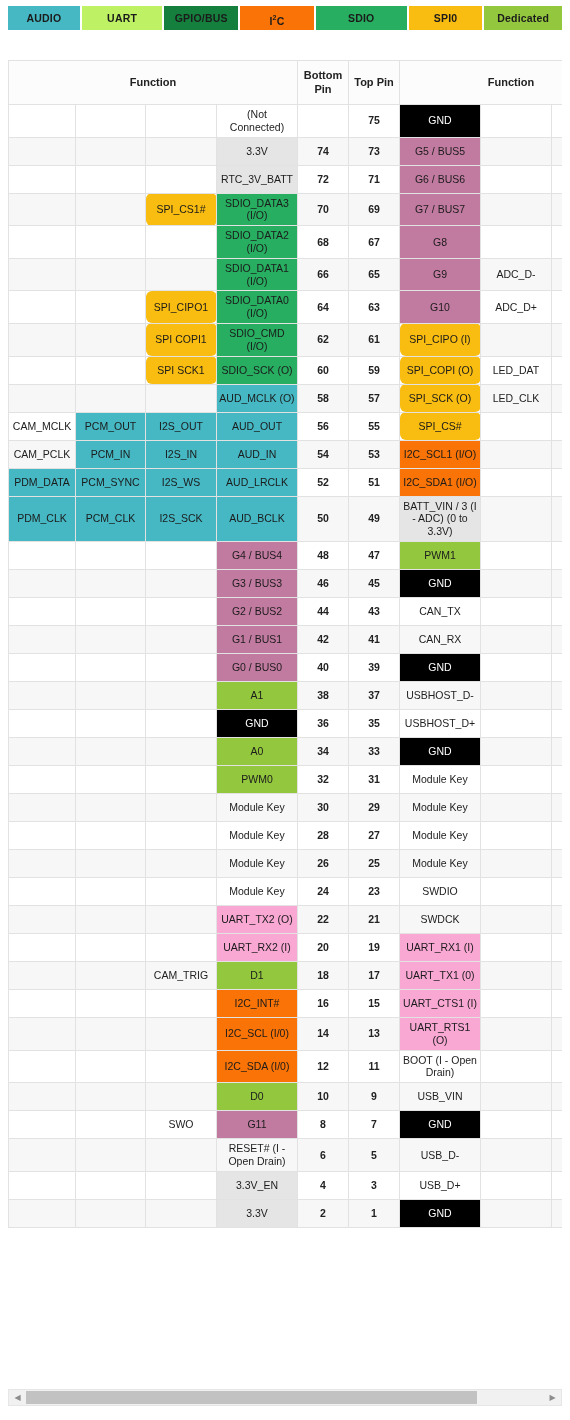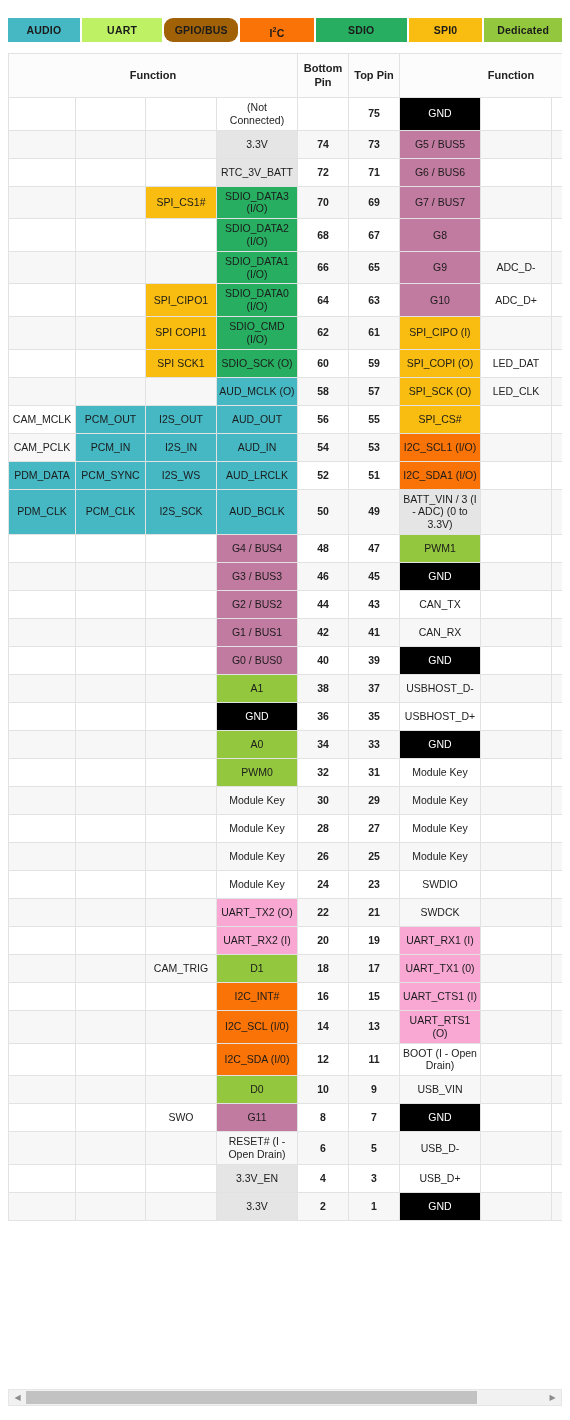--- a/index.html
+++ b/index.html
@@ -8,21 +8,21 @@
     width: 570px; height: 1420px;
     background: #ffffff;
     font-family: "Liberation Sans", sans-serif;
     overflow: hidden;
   }
   #root { width: 570px; height: 1420px; position: relative; }
 
   
   .legend {
     display: flex;
-    padding: 18px 8px 0 8px;
+    padding: 6px 8px 0 8px;
     gap: 2px;
     height: 36px;
     align-items: flex-start;
   }
   .legend-chip {
     height: 24px;
     line-height: 24px;
     text-align: center;
     font-size: 10.5px;
     color: #1b1b1b;
@@ -30,21 +30,21 @@
     letter-spacing: .2px;
     white-space: nowrap;
     overflow: hidden;
   }
   .legend-chip sup { font-size: 7px; vertical-align: super; font-weight: bold; }
 
   
   .table-wrap {
     position: absolute;
     left: 8px;
-    top: 53px;
+    top: 60px;
     width: 554px;
     overflow: hidden;
   }
   table.pinout {
     border-collapse: collapse;
     table-layout: fixed;
     width: 614px;  
     font-size: 10.5px;
     color: #222;
   }
@@ -77,21 +77,21 @@
   tbody tr.alt { background: #f7f7f7; }
   tbody td { height: 28px; }
   td.pin { font-weight: bold; font-size: 10.5px; }
 
   
   .bg-audio   { background:#45b8c4; color:#1b1b1b; }
   .bg-uart    { background:#f9a8d4; color:#1b1b1b; }
   .bg-gpio    { background:#c27ba0; color:#1b1b1b; }
   .bg-i2c     { background:#f97306; color:#1b1b1b; }
   .bg-sdio    { background:#27ae60; color:#1b1b1b; }
-  .bg-spi     { background:#f9bc10; color:#1b1b1b; }
+  .bg-spi     { background:#f9bc10; color:#1b1b1b;border-radius:6px; }
   .bg-ded     { background:#93c83e; color:#1b1b1b;margin-left:48px; }
   .bg-pwr     { background:#e5e5e5; color:#1b1b1b; }
   .bg-gnd     { background:#000000; color:#ffffff; font-weight:normal; }
   .bg-none    { background: transparent; }
 
   
   .hscroll {
     position: absolute;
     left: 8px;
     bottom: 14px;
@@ -116,21 +116,21 @@
   }
 </style>
 </head>
 <body>
 
 <div id="root">
 
   <div class="legend">
       <div class="legend-chip" style="background: rgb(69, 184, 196); width: 76px;">AUDIO</div>
       <div class="legend-chip" style="background: #bef264; width: 85px;">UART</div>
-      <div class="legend-chip" style="background: #a16207; width: 78px; border-radius: 9px;">GPIO/BUS</div>
+      <div class="legend-chip" style="background: #15803d; width: 78px;">GPIO/BUS</div>
       <div class="legend-chip" style="background: rgb(249, 115, 6); width: 78px;">I<sup>2</sup>C</div>
       <div class="legend-chip" style="background: rgb(39, 174, 96); width: 96px;">SDIO</div>
       <div class="legend-chip" style="background: rgb(249, 188, 16); width: 78px;">SPI0</div>
       <div class="legend-chip" style="background: rgb(147, 200, 62); width: 82px;">Dedicated</div>
     </div>
 
   <div class="table-wrap">
     <table class="pinout">
       <colgroup>
         <col class="c0">

